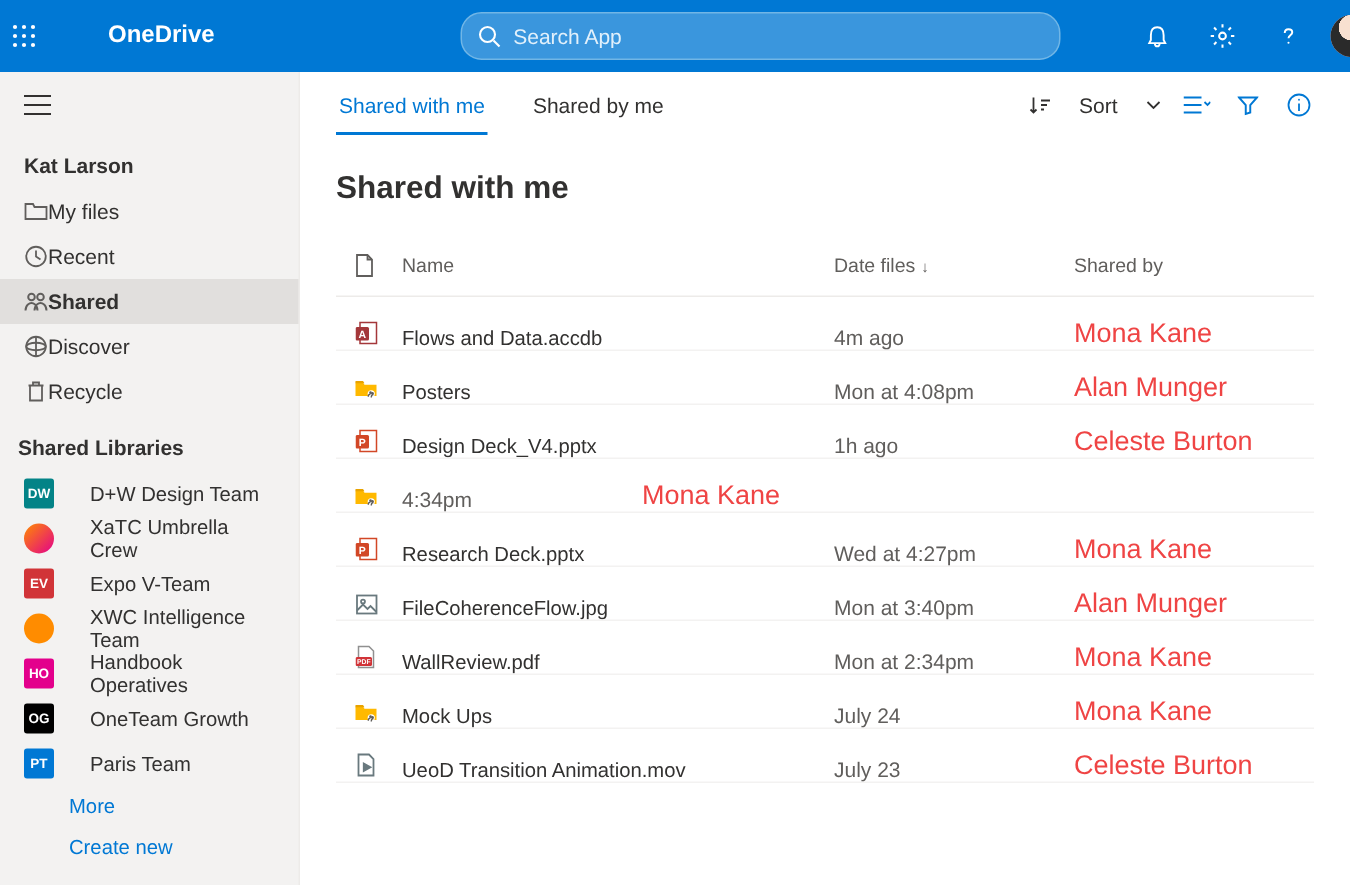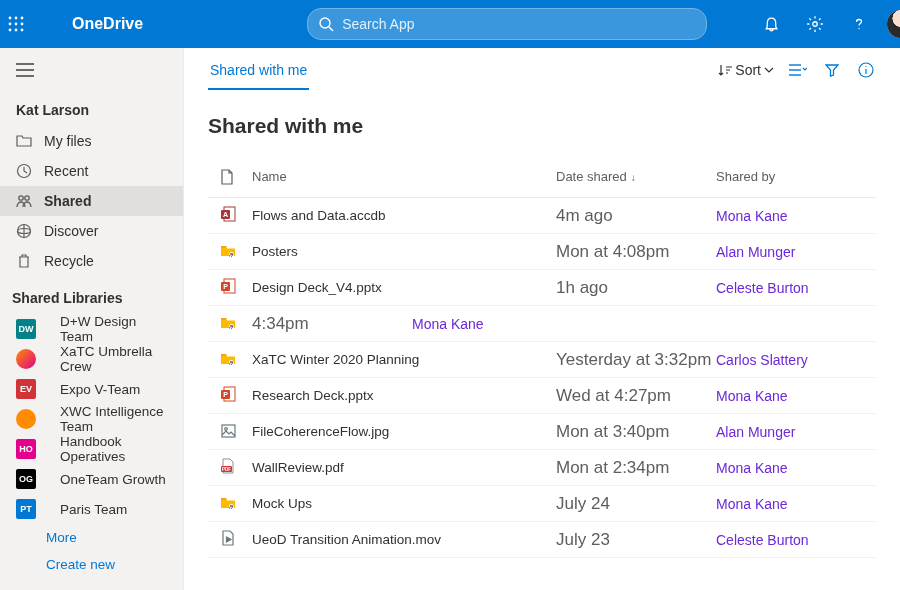--- a/index.html
+++ b/index.html
@@ -13,51 +13,51 @@
 .search-box input { background: transparent; border: none; outline: none; color: #fff; font-size: 14px; flex: 1; }
 .search-box input::placeholder { color: #e1f0fb; }
 .top-actions { margin-left: auto; display: flex; align-items: center; gap: 4px; }
 .top-icon-btn { width: 40px; height: 48px; display: flex; align-items: center; justify-content: center; cursor: pointer; }
 .avatar { width: 28px; height: 28px; border-radius: 50%; background: #f3cfe0; position: relative; overflow: visible; margin-left: 4px; }
 .avatar-face { width: 100%; height: 100%; border-radius: 50%; background: radial-gradient(circle at 50% 30%, #f8e0d0 35%, #2a2a2a 36%); }
 .presence { position: absolute; bottom: -1px; right: -1px; width: 10px; height: 10px; border-radius: 50%; background: #6bb700; border: 2px solid #0078d4; }
 
 .layout { display: flex; height: 542px; }
 
-.sidebar { width: 184px; background: #f3f2f1; border-right: 1px solid #edebe9; display: flex; flex-direction: column; font-size: 14px; }
+.sidebar { width: 200px; background: #f3f2f1; border-right: 1px solid #edebe9; display: flex; flex-direction: column; font-size: 14px; }
 .hamburger-row { height: 44px; display: flex; align-items: center; padding: 0 16px; }
 .user-name { padding: 10px 16px 8px; font-weight: 600; color: #323130; font-size: 14px; }
-.nav-item { display: flex; align-items: center; height: 30px; padding: 0 16px; gap: 12px; color: #323130; cursor: pointer; }
+.nav-item { display: flex; align-items: center; height: 30px; padding: 0 16px; color: #323130; cursor: pointer; }
 .nav-item.active { background: #e1dfdd; font-weight: 600; }
 .nav-icon { width: 16px; flex-shrink: 0; display: flex; align-items: center; justify-content: center; color: #605e5c; }
 .section-hdr { padding: 14px 12px 8px; font-weight: 600; font-size: 14px; color: #323130; }
 .lib-item { display: flex; align-items: center; height: 30px; padding: 0 16px; gap: 24px; color: #323130; cursor: pointer; font-size: 13.5px; }
 .lib-badge { width: 20px; height: 20px; border-radius: 2px; color: #fff; font-size: 9px; font-weight: 600; display: flex; align-items: center; justify-content: center; flex-shrink: 0; }
 .lib-badge.img { border-radius: 50%; }
 .link-item { display: block; padding: 6px 16px 6px 46px; color: #0078d4; font-size: 13.5px; cursor: pointer; }
 
 .main { flex: 1; background: #fff; display: flex; flex-direction: column; overflow: hidden; }
 .pivot-bar { height: 44px; display: flex; align-items: center; padding: 0 24px; border-bottom: 1px solid #fff; }
 .pivot { font-size: 14px; color: #323130; padding: 0 2px 12px; margin-right: 28px; cursor: pointer; position: relative; padding-top: 12px; }
 .pivot.active { color: #0078d4; font-weight: 400; }
 .pivot.active::after { content: ''; position: absolute; left: 0; right: 0; bottom: 0; height: 2px; background: #0078d4; }
 .cmd-right { margin-left: auto; display: flex; align-items: center; gap: 14px; color: #323130; }
-.sort-btn { display: flex; align-items: center; gap: 3px; font-size: 14px; cursor: pointer; }
+.sort-btn { display: flex; align-items: center; gap: 19px; font-size: 14px; cursor: pointer; }
 .icon-btn-sm { width: 20px; height: 20px; display:flex; align-items:center; justify-content:center; cursor: pointer; color: #0078d4; }
 
 .page-title { font-size: 21px; font-weight: 600; color: #323130; padding: 22px 24px 18px; }
 
 .list { flex: 1; overflow-y: auto; padding: 0 24px; }
 .list-header, .list-row { display: flex; align-items: center; height: 36px; font-size: 13px; border-bottom: 1px solid #f3f2f1; }
 .list-header { color: #605e5c; font-weight: 400; height: 42px; border-bottom: 1px solid #edebe9; }
-.list-row { color: #323130; cursor: pointer; font-size: 13.5px; }
+.list-row { color: #323130; cursor: pointer; font-size: 13.5px; align-items: flex-end; }
 .col-icon { width: 44px; padding-left: 12px; flex-shrink: 0; }
 .col-name { flex: 1; min-width: 0; white-space: nowrap; overflow: hidden; text-overflow: ellipsis; }
-.col-date { width: 160px; color: #605e5c; font-size: 17px; }
-.col-shared { width: 160px; color: #6d28d9; font-size: 14px; }
+.col-date { width: 160px; color: #605e5c; font-size: 14px; }
+.col-shared { width: 160px; color: #ef4444; font-size: 18px; }
 .list-header .col-date, .list-header .col-shared, .list-header .col-name { color: #605e5c; font-size: 13px; }
 .file-ico { width: 16px; height: 16px; display: inline-flex; align-items: center; justify-content: center; }
 .sort-arrow { font-size: 10px; margin-left: 4px; }
 
 svg { display: block; }
 </style>
 </head>
 <body>
 
 <div class="topbar">
@@ -203,20 +203,21 @@
         </div>
       </div>
     <span class="link-item">More</span>
     <span class="link-item">Create new</span>
   </div>
 
   <div class="main">
     <div class="pivot-bar">
       <div id="pivot-slot" style="display: flex;">
           <span class="pivot active">Shared with me</span>
+          <span class="pivot">Shared by me</span>
         </div>
       <div class="cmd-right">
         <div class="sort-btn">
           <span>
               <svg width="14" height="12" viewBox="0 0 14 12" stroke="#323130" stroke-width="1.2" fill="none">
                 <path d="M3 1 L3 11 M1 9 L3 11 L5 9 M8 3 L14 3 M8 6 L12 6 M8 9 L10 9"></path>
               </svg>
             </span>
           <span>Sort</span>
           <span>
@@ -250,21 +251,21 @@
     <div class="page-title">Shared with me</div>
     <div class="list">
       <div class="list-header">
         <div class="col-icon">
           <span><svg width="14" height="16" viewBox="0 0 14 16" fill="none" stroke="#605e5c" stroke-width="1.2">
                 <path d="M2 1 L9 1 L12 4 L12 15 L2 15 Z"></path>
                 <path d="M9 1 L9 4 L12 4"></path>
               </svg></span>
         </div>
         <div class="col-name">Name</div>
-        <div class="col-date"><span>Date shared</span><span class="sort-arrow">↓</span></div>
+        <div class="col-date"><span>Date files</span><span class="sort-arrow">↓</span></div>
         <div class="col-shared">Shared by</div>
       </div>
       <div id="rows-slot">
           <div class="list-row">
             <div class="col-icon"><span class="file-ico">
                 <svg width="15" height="16" viewBox="0 0 15 16">
                   <rect x="3" y="1" width="11" height="14" fill="#fff" stroke="#a4373a" stroke-width="1"></rect>
                   <rect x="0" y="4" width="9" height="9" rx="1" fill="#a4373a"></rect>
                   <text x="4.5" y="11" font-size="7" fill="#fff" text-anchor="middle" font-weight="bold">A</text>
                 </svg>
@@ -309,80 +310,65 @@
                   <circle cx="11" cy="9.8" r="0.9" fill="#605e5c"></circle>
                   <circle cx="12.3" cy="10.2" r="0.9" fill="#605e5c"></circle>
                   <path d="M9.5 12.5 C9.5 11 10.5 10.7 11 10.7 M11.5 13 C11.5 11.3 12.5 11 13 11" stroke="#605e5c" stroke-width="0.9" fill="none"></path>
                 </svg>
               </span></div>
             <div class="col-date">4:34pm</div>
             <div class="col-shared">Mona Kane</div>
           </div>
           <div class="list-row">
             <div class="col-icon"><span class="file-ico">
+                <svg width="15" height="16" viewBox="0 0 15 16">
+                  <rect x="3" y="1" width="11" height="14" fill="#fff" stroke="#d24726" stroke-width="1"></rect>
+                  <rect x="0" y="4" width="9" height="9" rx="1" fill="#d24726"></rect>
+                  <text x="4.5" y="11" font-size="7" fill="#fff" text-anchor="middle" font-weight="bold">P</text>
+                </svg>
+              </span></div>
+            <div class="col-name">Research Deck.pptx</div>
+            <div class="col-date">Wed at 4:27pm</div>
+            <div class="col-shared">Mona Kane</div>
+          </div>
+          <div class="list-row">
+            <div class="col-icon"><span class="file-ico">
+                <svg width="15" height="14" viewBox="0 0 15 14" fill="none" stroke="#69797e" stroke-width="1.2">
+                  <rect x="1" y="1" width="13" height="12"></rect>
+                  <circle cx="5" cy="5" r="1.3"></circle>
+                  <path d="M1 11 L5 7 L8 10 L10 8 L14 12"></path>
+                </svg>
+              </span></div>
+            <div class="col-name">FileCoherenceFlow.jpg</div>
+            <div class="col-date">Mon at 3:40pm</div>
+            <div class="col-shared">Alan Munger</div>
+          </div>
+          <div class="list-row">
+            <div class="col-icon"><span class="file-ico">
+                <svg width="14" height="16" viewBox="0 0 14 16">
+                  <path d="M2 1 L9 1 L12 4 L12 15 L2 15 Z" fill="#fff" stroke="#909090" stroke-width="1"></path>
+                  <rect x="0" y="8" width="11" height="6" rx="1" fill="#d13438"></rect>
+                  <text x="5.5" y="12.8" font-size="4.5" fill="#fff" text-anchor="middle" font-weight="bold">PDF</text>
+                </svg>
+              </span></div>
+            <div class="col-name">WallReview.pdf</div>
+            <div class="col-date">Mon at 2:34pm</div>
+            <div class="col-shared">Mona Kane</div>
+          </div>
+          <div class="list-row">
+            <div class="col-icon"><span class="file-ico">
                 <svg width="16" height="14" viewBox="0 0 16 14">
                   <path fill="#ffb900" d="M1 3 L6 3 L7 4.5 L15 4.5 L15 12 L1 12 Z"></path>
                   <path fill="#e8a300" d="M1 2 L6 2 L7 3.5 L1 3.5 Z"></path>
                   <circle cx="11.5" cy="10.5" r="2.4" fill="#fff"></circle>
                   <circle cx="11" cy="9.8" r="0.9" fill="#605e5c"></circle>
                   <circle cx="12.3" cy="10.2" r="0.9" fill="#605e5c"></circle>
                   <path d="M9.5 12.5 C9.5 11 10.5 10.7 11 10.7 M11.5 13 C11.5 11.3 12.5 11 13 11" stroke="#605e5c" stroke-width="0.9" fill="none"></path>
                 </svg>
               </span></div>
-            <div class="col-name">XaTC Winter 2020 Planning</div>
-            <div class="col-date">Yesterday at 3:32pm</div>
-            <div class="col-shared">Carlos Slattery</div>
-          </div>
-          <div class="list-row">
-            <div class="col-icon"><span class="file-ico">
-                <svg width="15" height="16" viewBox="0 0 15 16">
-                  <rect x="3" y="1" width="11" height="14" fill="#fff" stroke="#d24726" stroke-width="1"></rect>
-                  <rect x="0" y="4" width="9" height="9" rx="1" fill="#d24726"></rect>
-                  <text x="4.5" y="11" font-size="7" fill="#fff" text-anchor="middle" font-weight="bold">P</text>
-                </svg>
-              </span></div>
-            <div class="col-name">Research Deck.pptx</div>
-            <div class="col-date">Wed at 4:27pm</div>
-            <div class="col-shared">Mona Kane</div>
-          </div>
-          <div class="list-row">
-            <div class="col-icon"><span class="file-ico">
-                <svg width="15" height="14" viewBox="0 0 15 14" fill="none" stroke="#69797e" stroke-width="1.2">
-                  <rect x="1" y="1" width="13" height="12"></rect>
-                  <circle cx="5" cy="5" r="1.3"></circle>
-                  <path d="M1 11 L5 7 L8 10 L10 8 L14 12"></path>
-                </svg>
-              </span></div>
-            <div class="col-name">FileCoherenceFlow.jpg</div>
-            <div class="col-date">Mon at 3:40pm</div>
-            <div class="col-shared">Alan Munger</div>
-          </div>
-          <div class="list-row">
-            <div class="col-icon"><span class="file-ico">
-                <svg width="14" height="16" viewBox="0 0 14 16">
-                  <path d="M2 1 L9 1 L12 4 L12 15 L2 15 Z" fill="#fff" stroke="#909090" stroke-width="1"></path>
-                  <rect x="0" y="8" width="11" height="6" rx="1" fill="#d13438"></rect>
-                  <text x="5.5" y="12.8" font-size="4.5" fill="#fff" text-anchor="middle" font-weight="bold">PDF</text>
-                </svg>
-              </span></div>
-            <div class="col-name">WallReview.pdf</div>
-            <div class="col-date">Mon at 2:34pm</div>
-            <div class="col-shared">Mona Kane</div>
-          </div>
-          <div class="list-row">
-            <div class="col-icon"><span class="file-ico">
-                <svg width="16" height="14" viewBox="0 0 16 14">
-                  <path fill="#ffb900" d="M1 3 L6 3 L7 4.5 L15 4.5 L15 12 L1 12 Z"></path>
-                  <path fill="#e8a300" d="M1 2 L6 2 L7 3.5 L1 3.5 Z"></path>
-                  <circle cx="11.5" cy="10.5" r="2.4" fill="#fff"></circle>
-                  <circle cx="11" cy="9.8" r="0.9" fill="#605e5c"></circle>
-                  <circle cx="12.3" cy="10.2" r="0.9" fill="#605e5c"></circle>
-                  <path d="M9.5 12.5 C9.5 11 10.5 10.7 11 10.7 M11.5 13 C11.5 11.3 12.5 11 13 11" stroke="#605e5c" stroke-width="0.9" fill="none"></path>
-                </svg>
-              </span></div>
             <div class="col-name">Mock Ups</div>
             <div class="col-date">July 24</div>
             <div class="col-shared">Mona Kane</div>
           </div>
           <div class="list-row">
             <div class="col-icon"><span class="file-ico">
                 <svg width="14" height="16" viewBox="0 0 14 16" fill="none" stroke="#69797e" stroke-width="1.2">
                   <path d="M2 1 L9 1 L12 4 L12 15 L2 15 Z"></path>
                   <path d="M5.5 7 L5.5 12 L10 9.5 Z" fill="#69797e"></path>
                 </svg>

